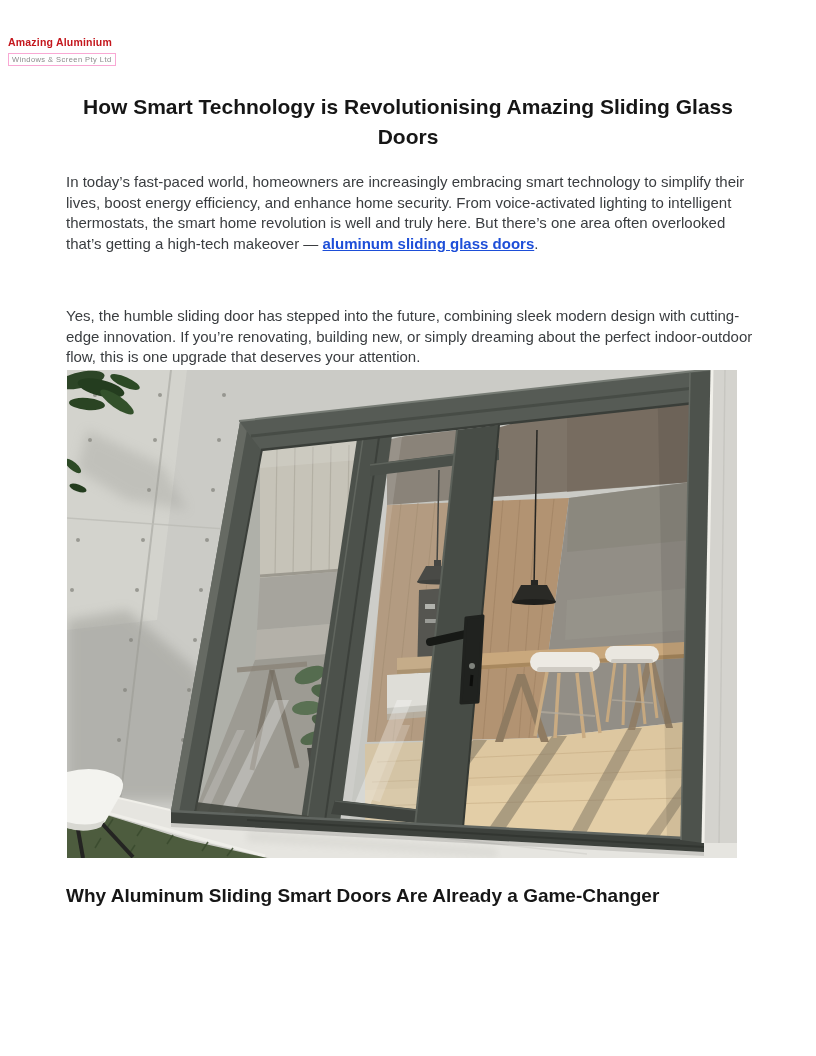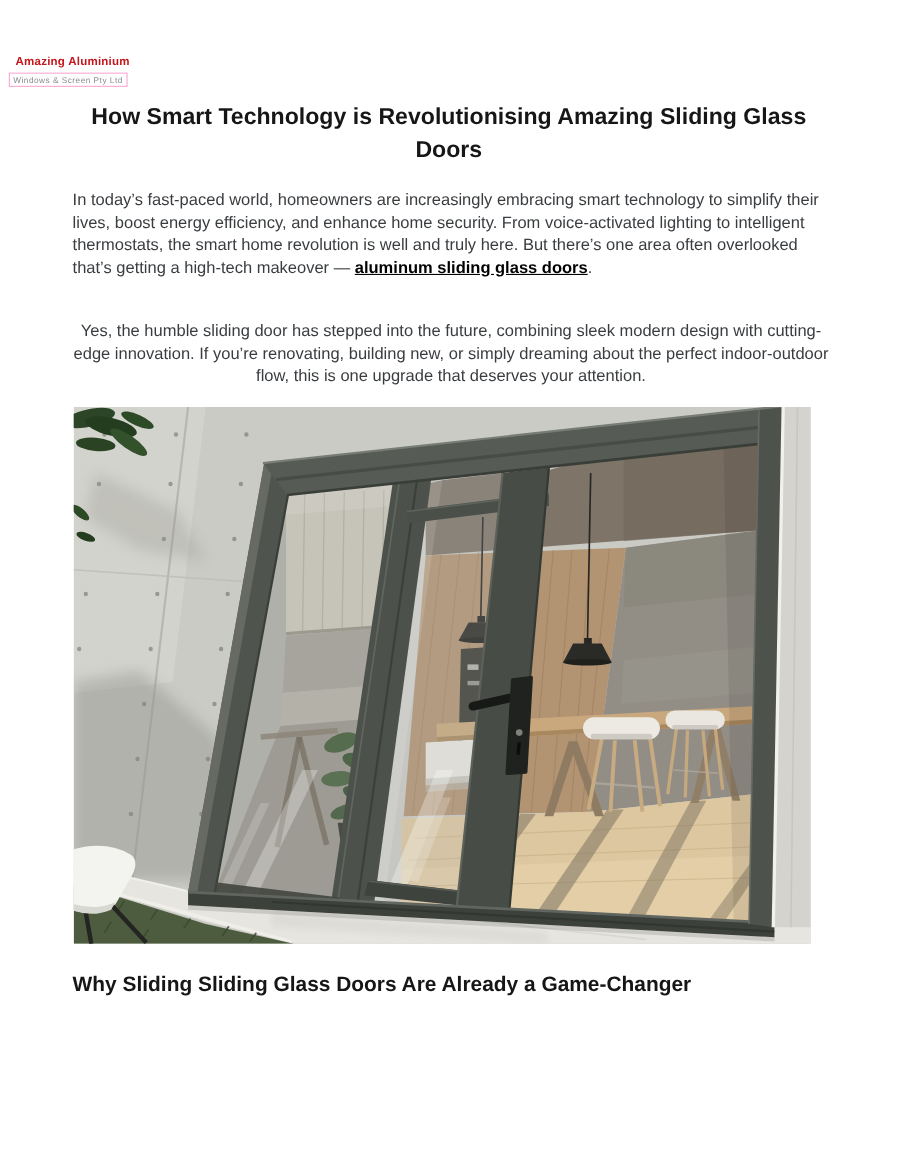--- a/index.html
+++ b/index.html
@@ -7,30 +7,30 @@
     width:816px;height:1056px;
     background:#ffffff;
     font-family:"Liberation Sans", sans-serif;
     position:relative;
     overflow:hidden;
     color:#3a3d40;
   }
   .logo{position:absolute;left:8px;top:34px;width:110px;}
   .logo-row{display:flex;align-items:flex-end;}
   .logo-nda{font-size:27px;font-weight:800;color:#1b1b1b;letter-spacing:1.5px;line-height:0.95;margin-left:2px;}
-  .logo-tag1{color:#c4161c;font-weight:700;font-size:10.5px;letter-spacing:.2px;margin-top:16px;white-space:nowrap;text-align:right;}
+  .logo-tag1{color:#c4161c;font-weight:700;font-size:10.5px;letter-spacing:.2px;margin-top:2px;white-space:nowrap;}
   .logo-tag2{display:inline-block;border:1px solid #f9a8d4;color:#8b8b8b;font-size:7.5px;line-height:9px;padding:1px 3px;margin-top:2px;letter-spacing:.45px;white-space:nowrap;}
   h1.article-title{
     position:absolute;left:66px;top:92px;width:684px;margin:0;
     text-align:center;font-size:21px;line-height:30px;font-weight:800;color:#161616;
   }
   .para{position:absolute;left:66px;width:688px;margin:0;font-size:15px;line-height:20.6px;color:#3a3d40;}
   .para-1{top:172px;}
-  .para-2{top:291px;text-align:center;}
-  a.inline-link{color:#000000;font-weight:700;text-decoration:underline;}
+  .para-2{top:306px;}
+  a.inline-link{color:#1d4ed8;font-weight:700;text-decoration:underline;}
   figure.hero{position:absolute;left:67px;top:370px;width:670px;height:488px;margin:0;}
   h2.section-heading{
     position:absolute;left:66px;top:883px;width:684px;margin:0;
     font-size:19px;line-height:25px;font-weight:800;color:#161616;
   }
 </style>
 </head>
 <body>
 
 <div class="logo">
@@ -319,13 +319,13 @@
 
   <g>
     <line x1="30" y1="448" x2="66" y2="487" stroke="#242422" stroke-width="4"></line>
     <line x1="10" y1="454" x2="16" y2="488" stroke="#242422" stroke-width="4"></line>
     <path d="M0,402 Q30,394 52,407 Q59,412 54,424 L38,452 Q20,463 0,458 Z" fill="#f3f3ef"></path>
     <path d="M0,452 Q22,458 38,450 L34,457 Q18,464 0,458 Z" fill="#d8d8d2"></path>
   </g>
 </svg>
 </figure>
 
-<h2 class="section-heading">Why Sliding Sliding Glass Doors Are Already a Game-Changer</h2>
+<h2 class="section-heading">Why Aluminum Sliding Smart Doors Are Already a Game-Changer</h2>
 
 </body></html>

